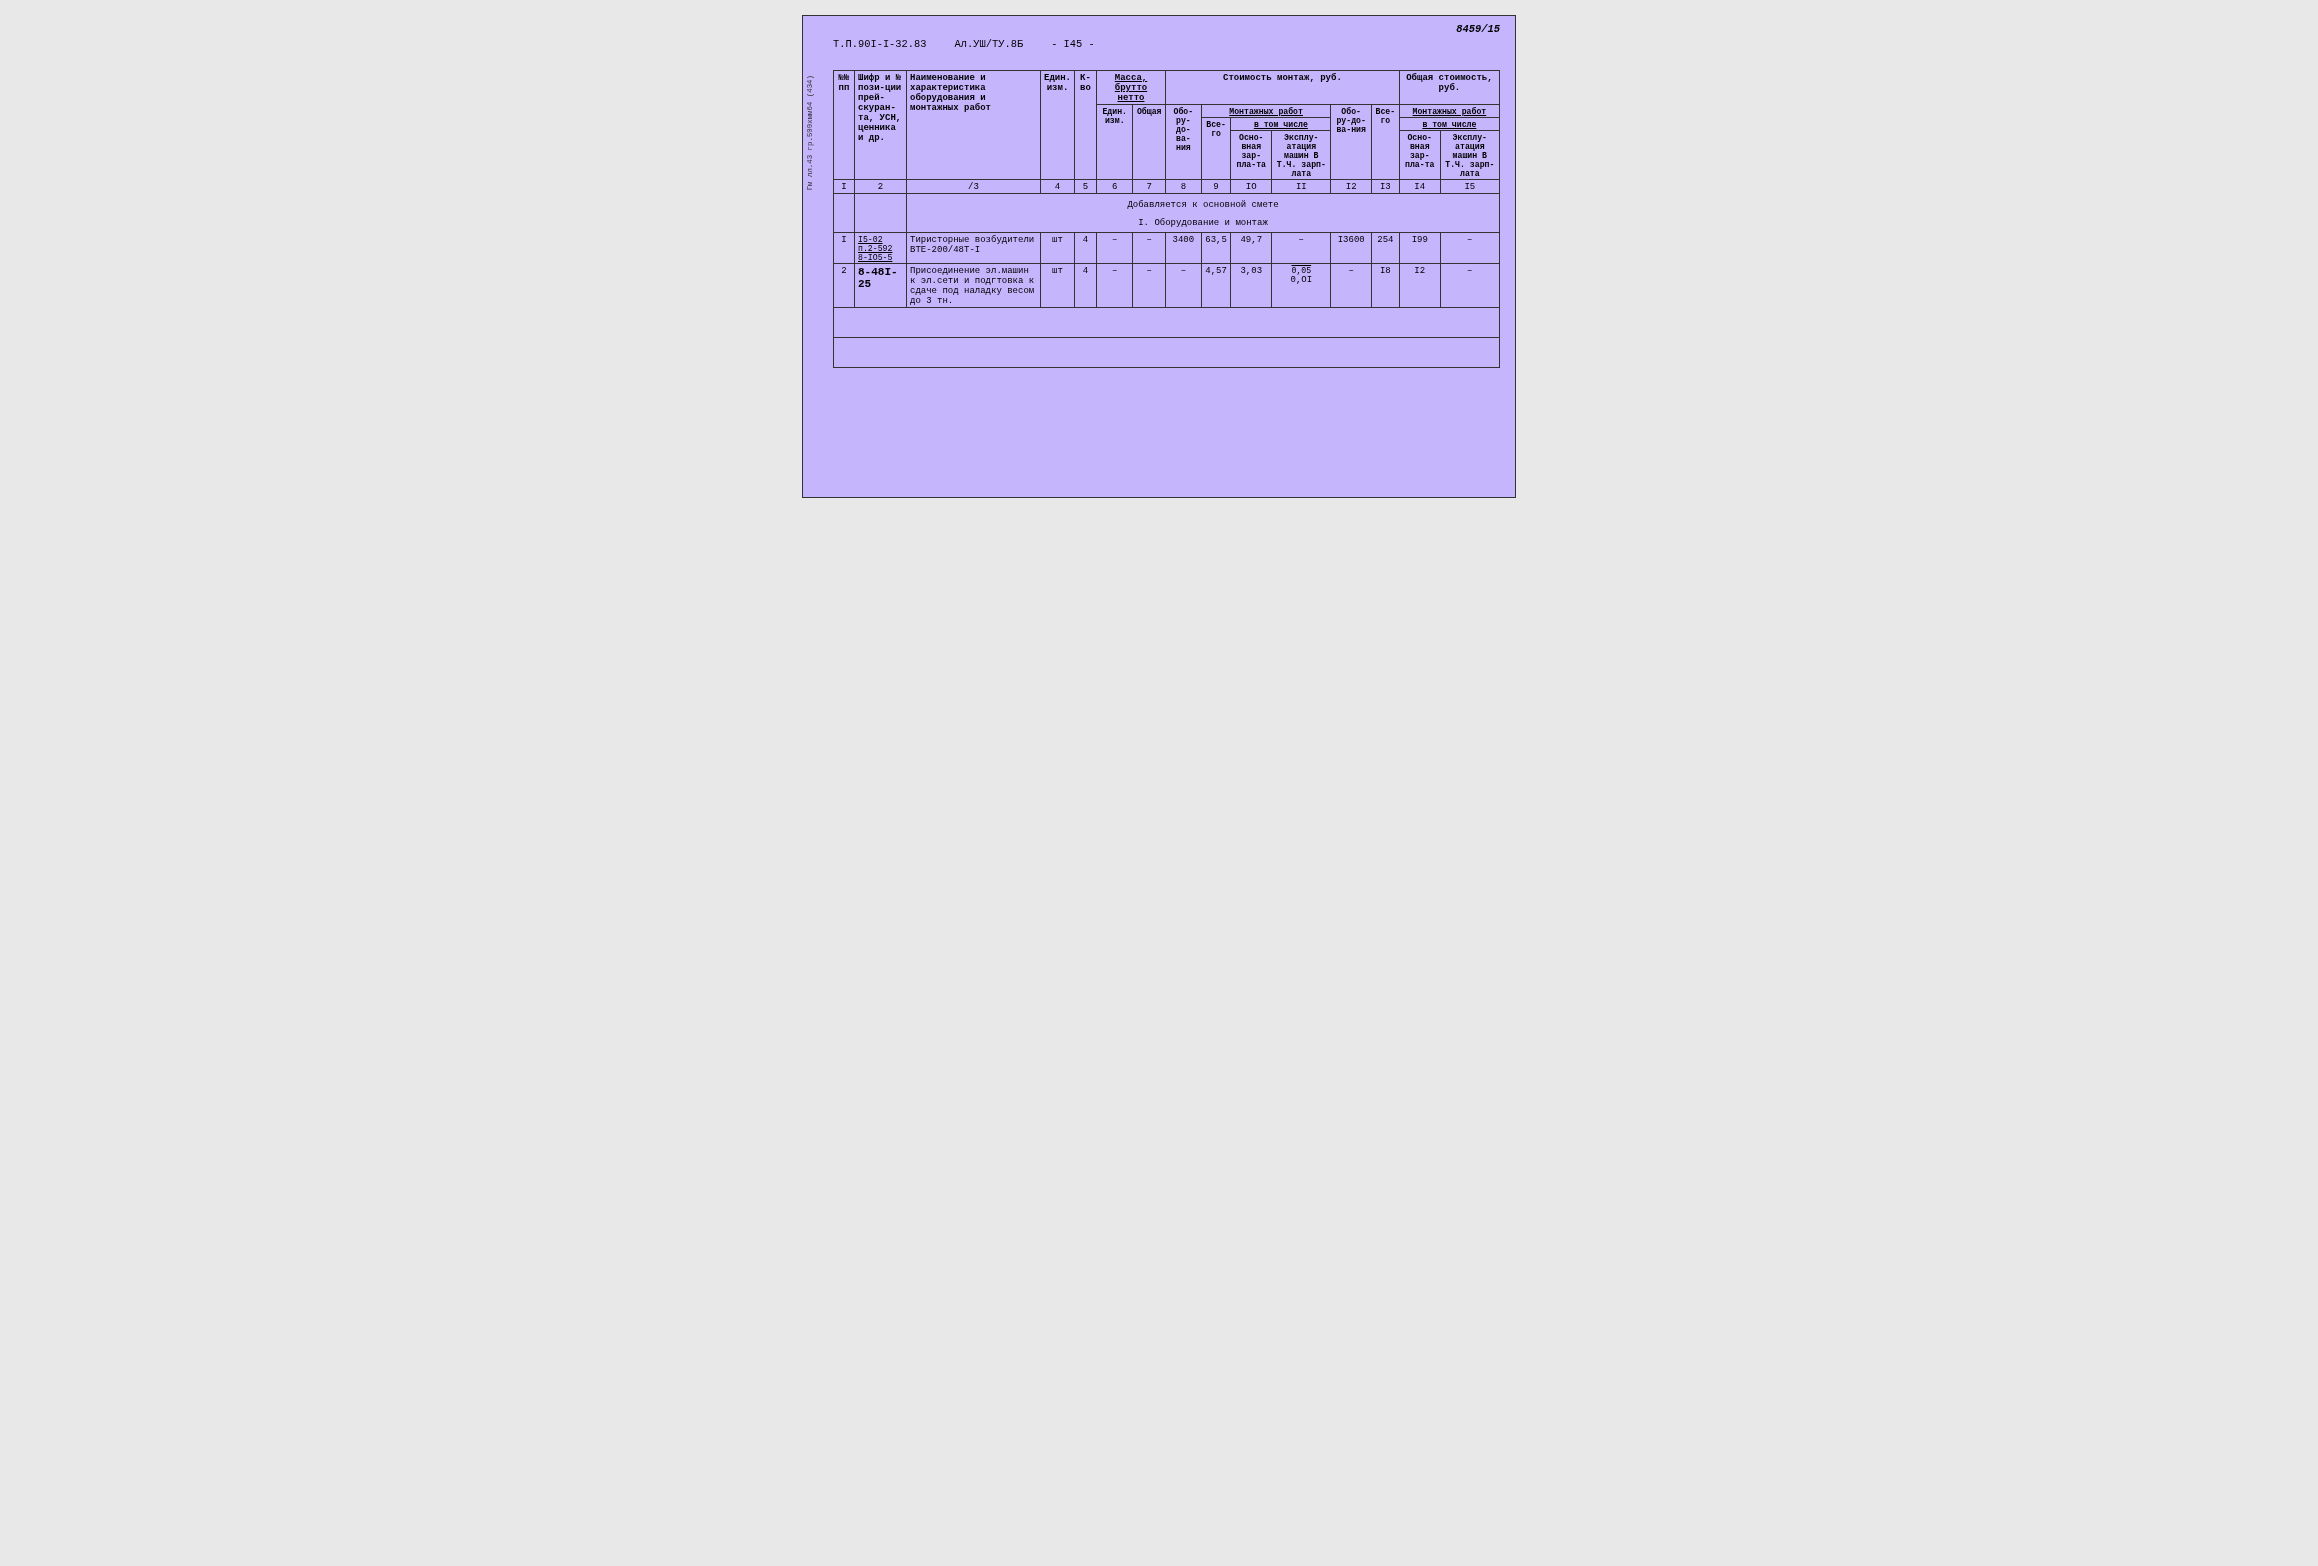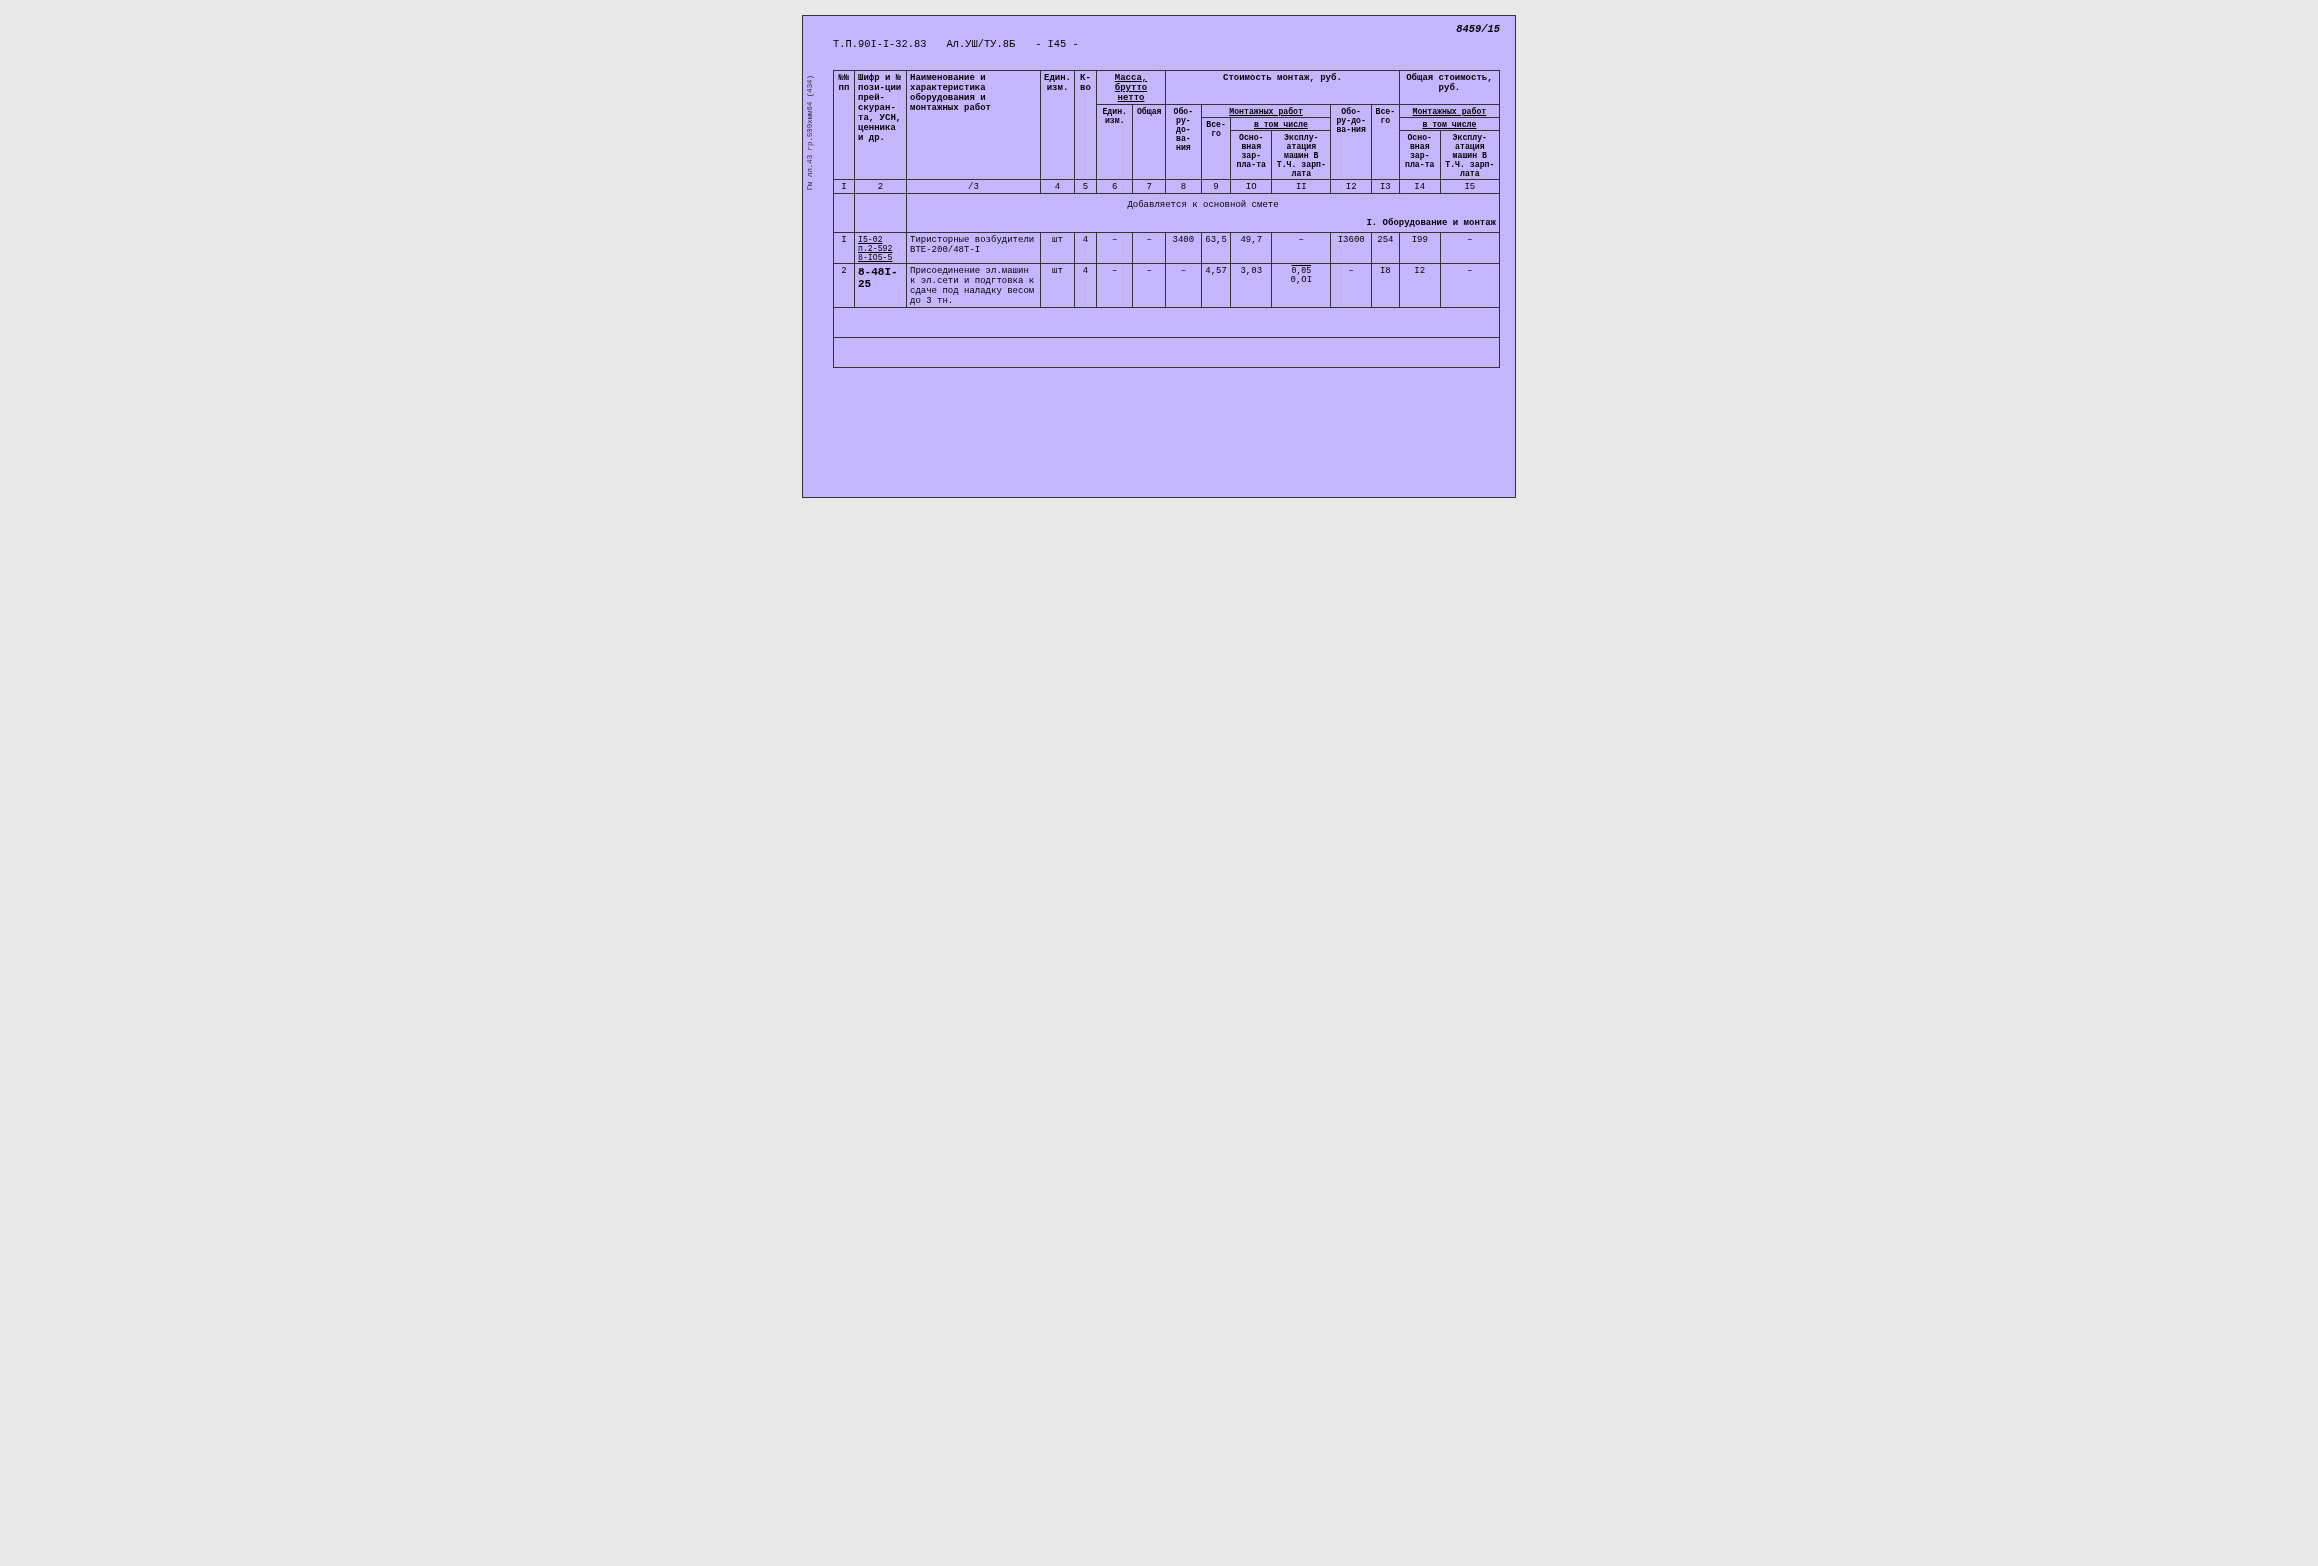--- a/index.html
+++ b/index.html
@@ -33,21 +33,21 @@
       left: 3px;
       top: 59px;
       writing-mode: vertical-rl;
       transform: rotate(180deg);
       font-size: 7.4px;
       color: #333;
       white-space: nowrap;
     }
     .header-line {
       display: flex;
-      gap: 20px;
+      gap: 28px;
       margin-bottom: 4.5px;
       font-size: 10.4px;
     }
     table {
       border-collapse: collapse;
       width: 100%;
       font-size: 9px;
       margin-top: 20px;
     }
     td, th {
@@ -176,21 +176,21 @@
         <td class="center">I5</td>
       </tr>
     </thead>
     <tbody>
 
       <tr>
         <td></td>
         <td></td>
         <td colspan="13" class="center">
           <div style="text-align:center; padding: 4.5px 0;">Добавляется к основной смете</div>
-          <div style="text-align:right; font-weight:bold; padding: 3px 0;">I. Оборудование и монтаж</div>
+          <div style="text-align:center; font-weight:normal; padding: 3px 0;">I. Оборудование и монтаж</div>
         </td>
       </tr>
 
       <tr>
         <td class="center">I</td>
         <td style="white-space:pre-wrap; font-size:8.2px;text-decoration:underline;">I5-02
 п.2-592
 8-IO5-5</td>
         <td>Тиристорные возбудители ВТЕ-200/48Т-I</td>
         <td class="center">шт</td>

